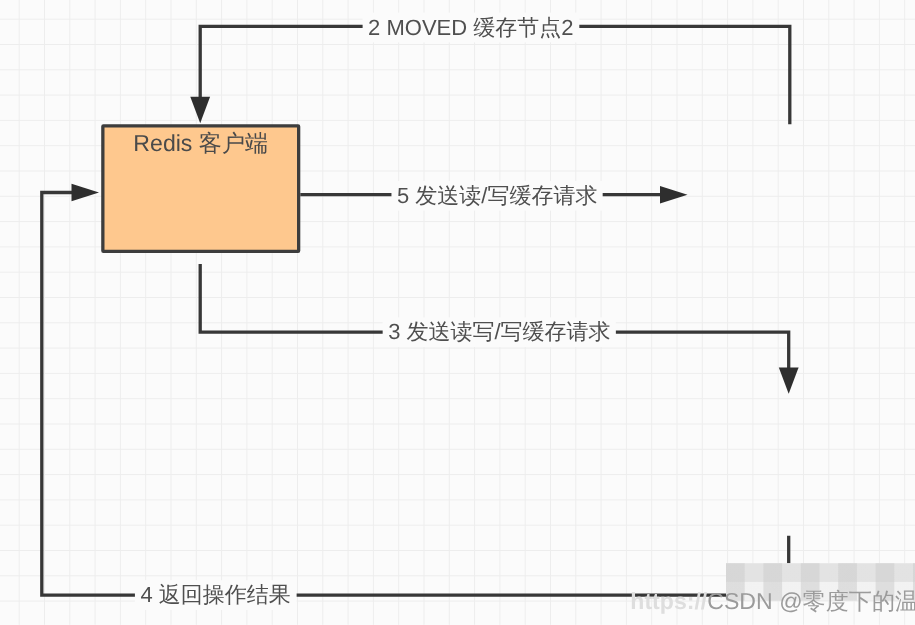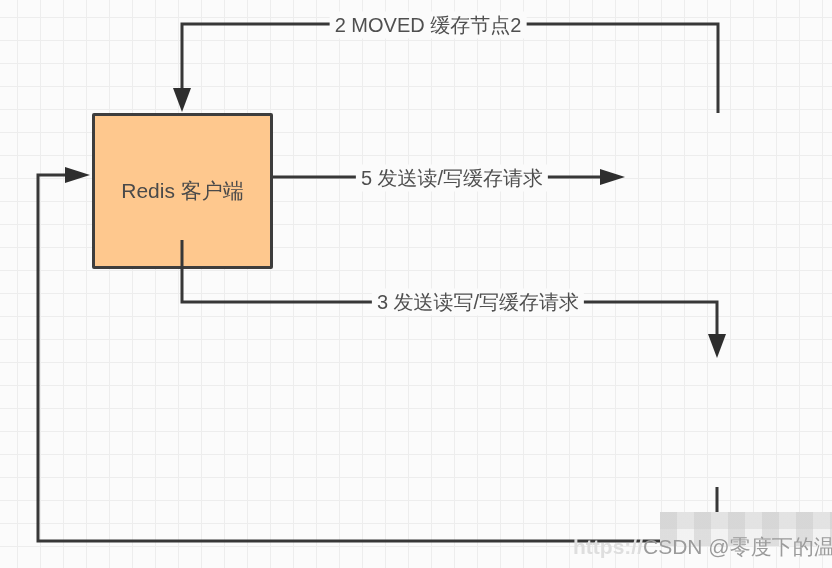--- a/index.html
+++ b/index.html
@@ -15,26 +15,26 @@
     background-color: #fbfbfb;
     background-image:
       linear-gradient(to right, #ededed 1px, transparent 1px),
       linear-gradient(to bottom, #ededed 1px, transparent 1px);
     background-size: 23px 23px;
     background-position: -6px -6px;
   }
   .node {
     position: absolute;
     width: 181px;
-    height: 156px;
+    height: 117px;
     box-sizing: border-box;
     border: 3px solid #3d3d3d;
     border-radius: 2px;
     display: flex;
-    align-items: center;
+    align-items: flex-start;
     justify-content: center;
     font-size: 21px;
     color: #4a4a4a;
     z-index: 1;
   }
   .node-orange { background: #fec88e; }
   .node-blue   { background: #8ec7fa; }
   #node-redis  { left: 92px;  top: 113px; }
   #node-cache1 { left: 627px; top: 113px; }
   #node-cache2 { left: 627px; top: 360px; }
@@ -59,21 +59,21 @@
     transform: translate(-50%, -50%);
     background: #fbfbfb;
     padding: 0 5px;
     font-size: 20px;
     color: #4f4f4f;
     white-space: nowrap;
     z-index: 3;
   }
   #label-edge2 { left: 428px; top: 25px;  }
   #label-edge1 { left: 452px; top: 178px; }
-  #label-edge3 { left: 454px; top: 302px; margin-left: 24px; }
+  #label-edge3 { left: 454px; top: 302px; }
   #label-edge4 { left: 196px; top: 541px; }
 
   #mosaic-patch {
     position: absolute;
     left: 660px; top: 512px;
     width: 172px; height: 34px;
     z-index: 4;
     background-color: #ececec;
     background-image:
       linear-gradient(90deg, rgba(205,205,205,0.55) 50%, transparent 50%),
@@ -115,20 +115,21 @@
     <polyline points="717,487 717,541 38,541 38,175 68,175"></polyline>
     <polygon points="90,175 65,167 65,183"></polygon>
   </svg>
 
   <div class="edge-label" id="label-edge2">2 MOVED 缓存节点2</div>
 
   <div class="edge-label" id="label-edge1">5 发送读/写缓存请求</div>
 
   <div class="edge-label" id="label-edge3">3 发送读写/写缓存请求</div>
 
+  <div class="edge-label" id="label-edge4">4 返回操作结果</div>
 
   <div id="mosaic-patch"></div>
 
   <div id="watermark">
     <span class="wm-prefix">https://</span><span class="wm-main">CSDN @零度下的温柔</span>
   </div>
 
 </div>
 
 </body></html>

